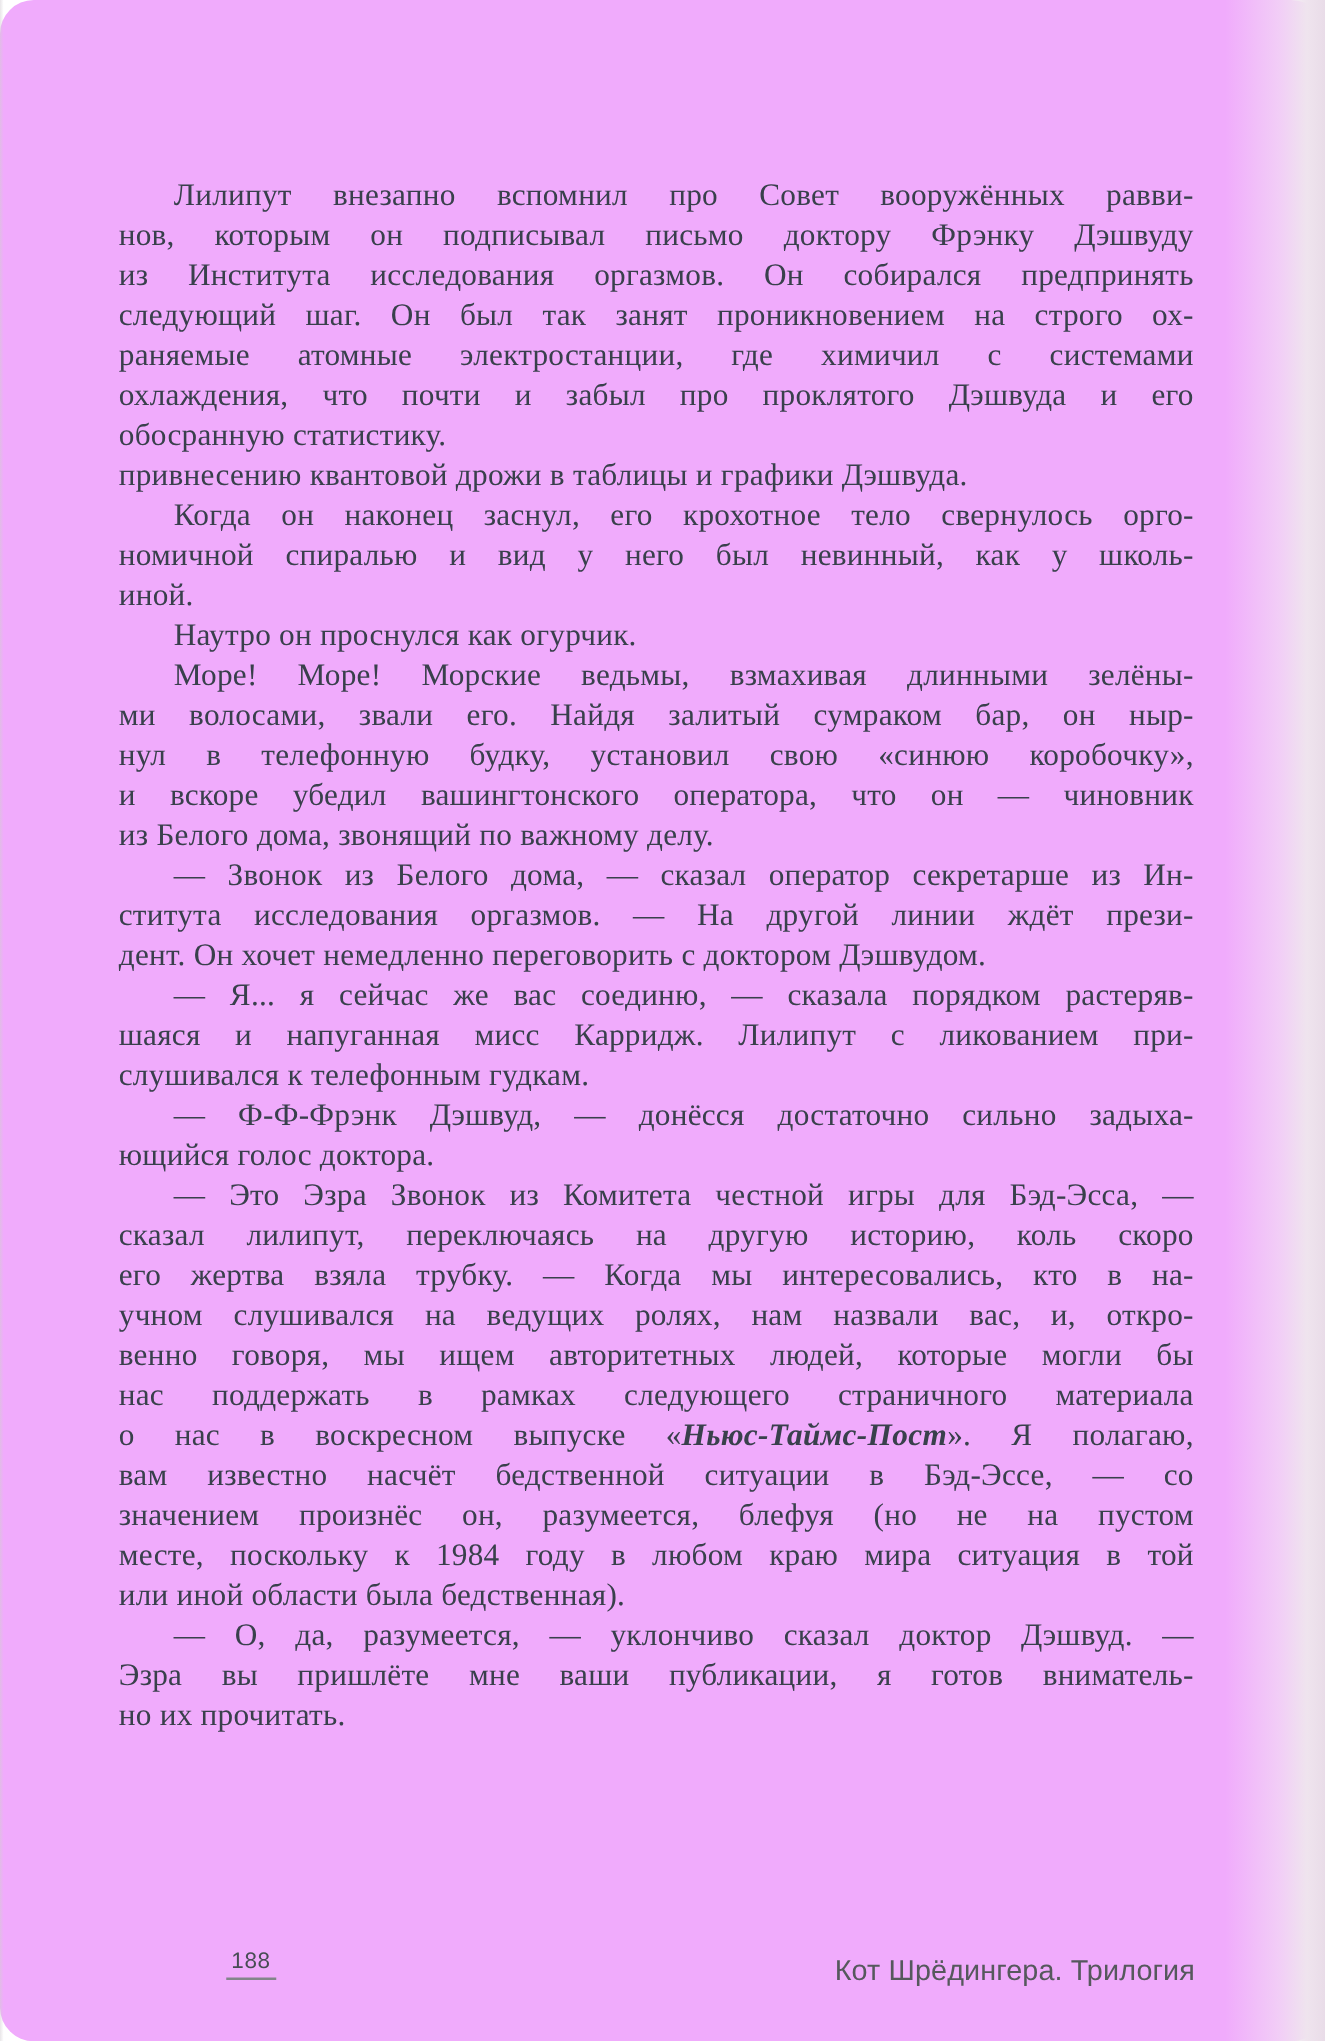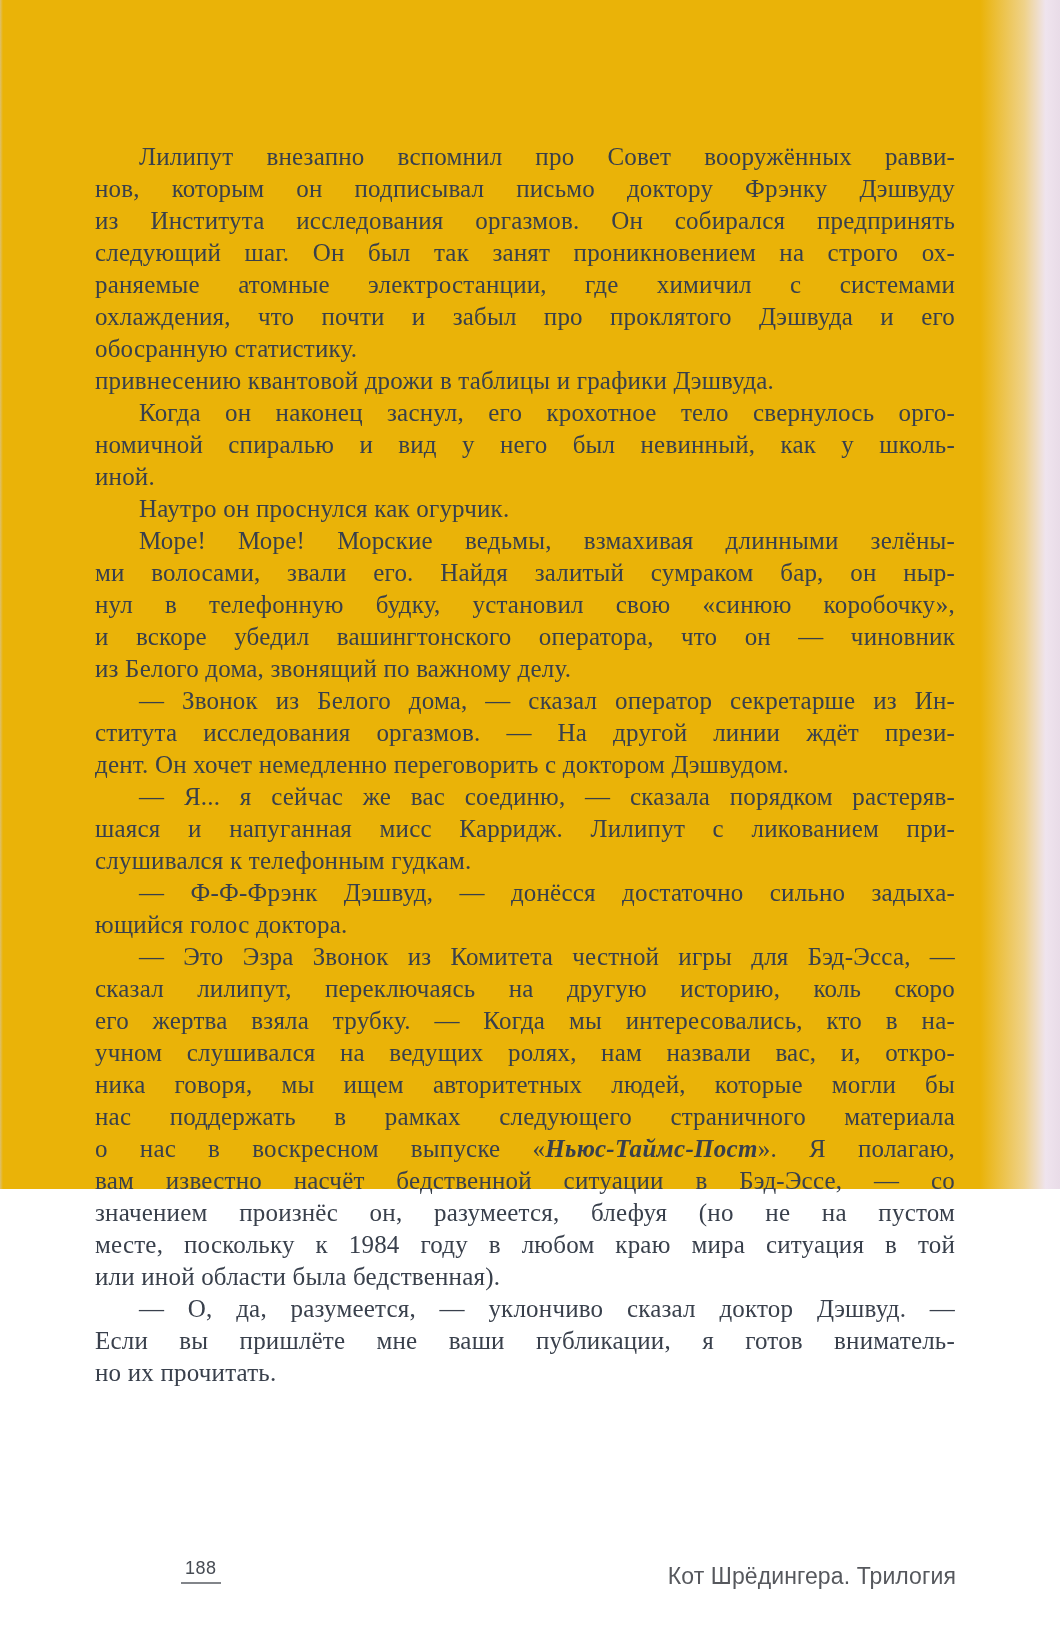--- a/index.html
+++ b/index.html
@@ -3,22 +3,23 @@
 <meta charset="utf-8">
 <style>
   html,body { margin:0; padding:0; }
   body {
     width:1060px; height:1633px;
     font-family:"Liberation Serif", serif;
     overflow:hidden;
   }
   .page {
     position:relative;
-    width:1060px; height:1189px;
-    background:#eab308;
+    width:1060px; height:1633px;
+    background:#f0abfc;
+    border-radius:27px;
   }
   
   .edge-shade {
     position:absolute; top:0; right:0; height:100%; width:80px;
     background:linear-gradient(to right,
       rgba(243,235,242,0) 0%,
       rgba(243,235,242,.55) 55%,
       #efe4ee 82%,
       #e9dce8 100%);
     pointer-events:none;
@@ -110,31 +111,31 @@
       </div>
       <div class="paragraph">
         <div class="line first j">— Ф-Ф-Фрэнк Дэшвуд, — донёсся достаточно сильно задыха-</div>
         <div class="line last">ющийся голос доктора.</div>
       </div>
       <div class="paragraph">
         <div class="line first j">— Это Эзра Звонок из Комитета честной игры для Бэд-Эсса, —</div>
         <div class="line j">сказал лилипут, переключаясь на другую историю, коль скоро</div>
         <div class="line j">его жертва взяла трубку. — Когда мы интересовались, кто в на-</div>
         <div class="line j">учном слушивался на ведущих ролях, нам назвали вас, и, откро-</div>
-        <div class="line j">ника говоря, мы ищем авторитетных людей, которые могли бы</div>
+        <div class="line j">венно говоря, мы ищем авторитетных людей, которые могли бы</div>
         <div class="line j">нас поддержать в рамках следующего страничного материала</div>
         <div class="line j"><span>о нас в воскресном выпуске «</span><i>Ньюс-Таймс-Пост</i><span>». Я полагаю,</span></div>
         <div class="line j">вам известно насчёт бедственной ситуации в Бэд-Эссе, — со</div>
         <div class="line j">значением произнёс он, разумеется, блефуя (но не на пустом</div>
         <div class="line j">месте, поскольку к 1984 году в любом краю мира ситуация в той</div>
         <div class="line last">или иной области была бедственная).</div>
       </div>
       <div class="paragraph">
         <div class="line first j">— О, да, разумеется, — уклончиво сказал доктор Дэшвуд. —</div>
-        <div class="line j">Если вы пришлёте мне ваши публикации, я готов вниматель-</div>
+        <div class="line j">Эзра вы пришлёте мне ваши публикации, я готов вниматель-</div>
         <div class="line last">но их прочитать.</div>
       </div>
     </div>
 
   <div class="footer">
     <span class="page-number">188</span>
     <span class="running-title">Кот Шрёдингера. Трилогия</span>
   </div>
 </div>
 

